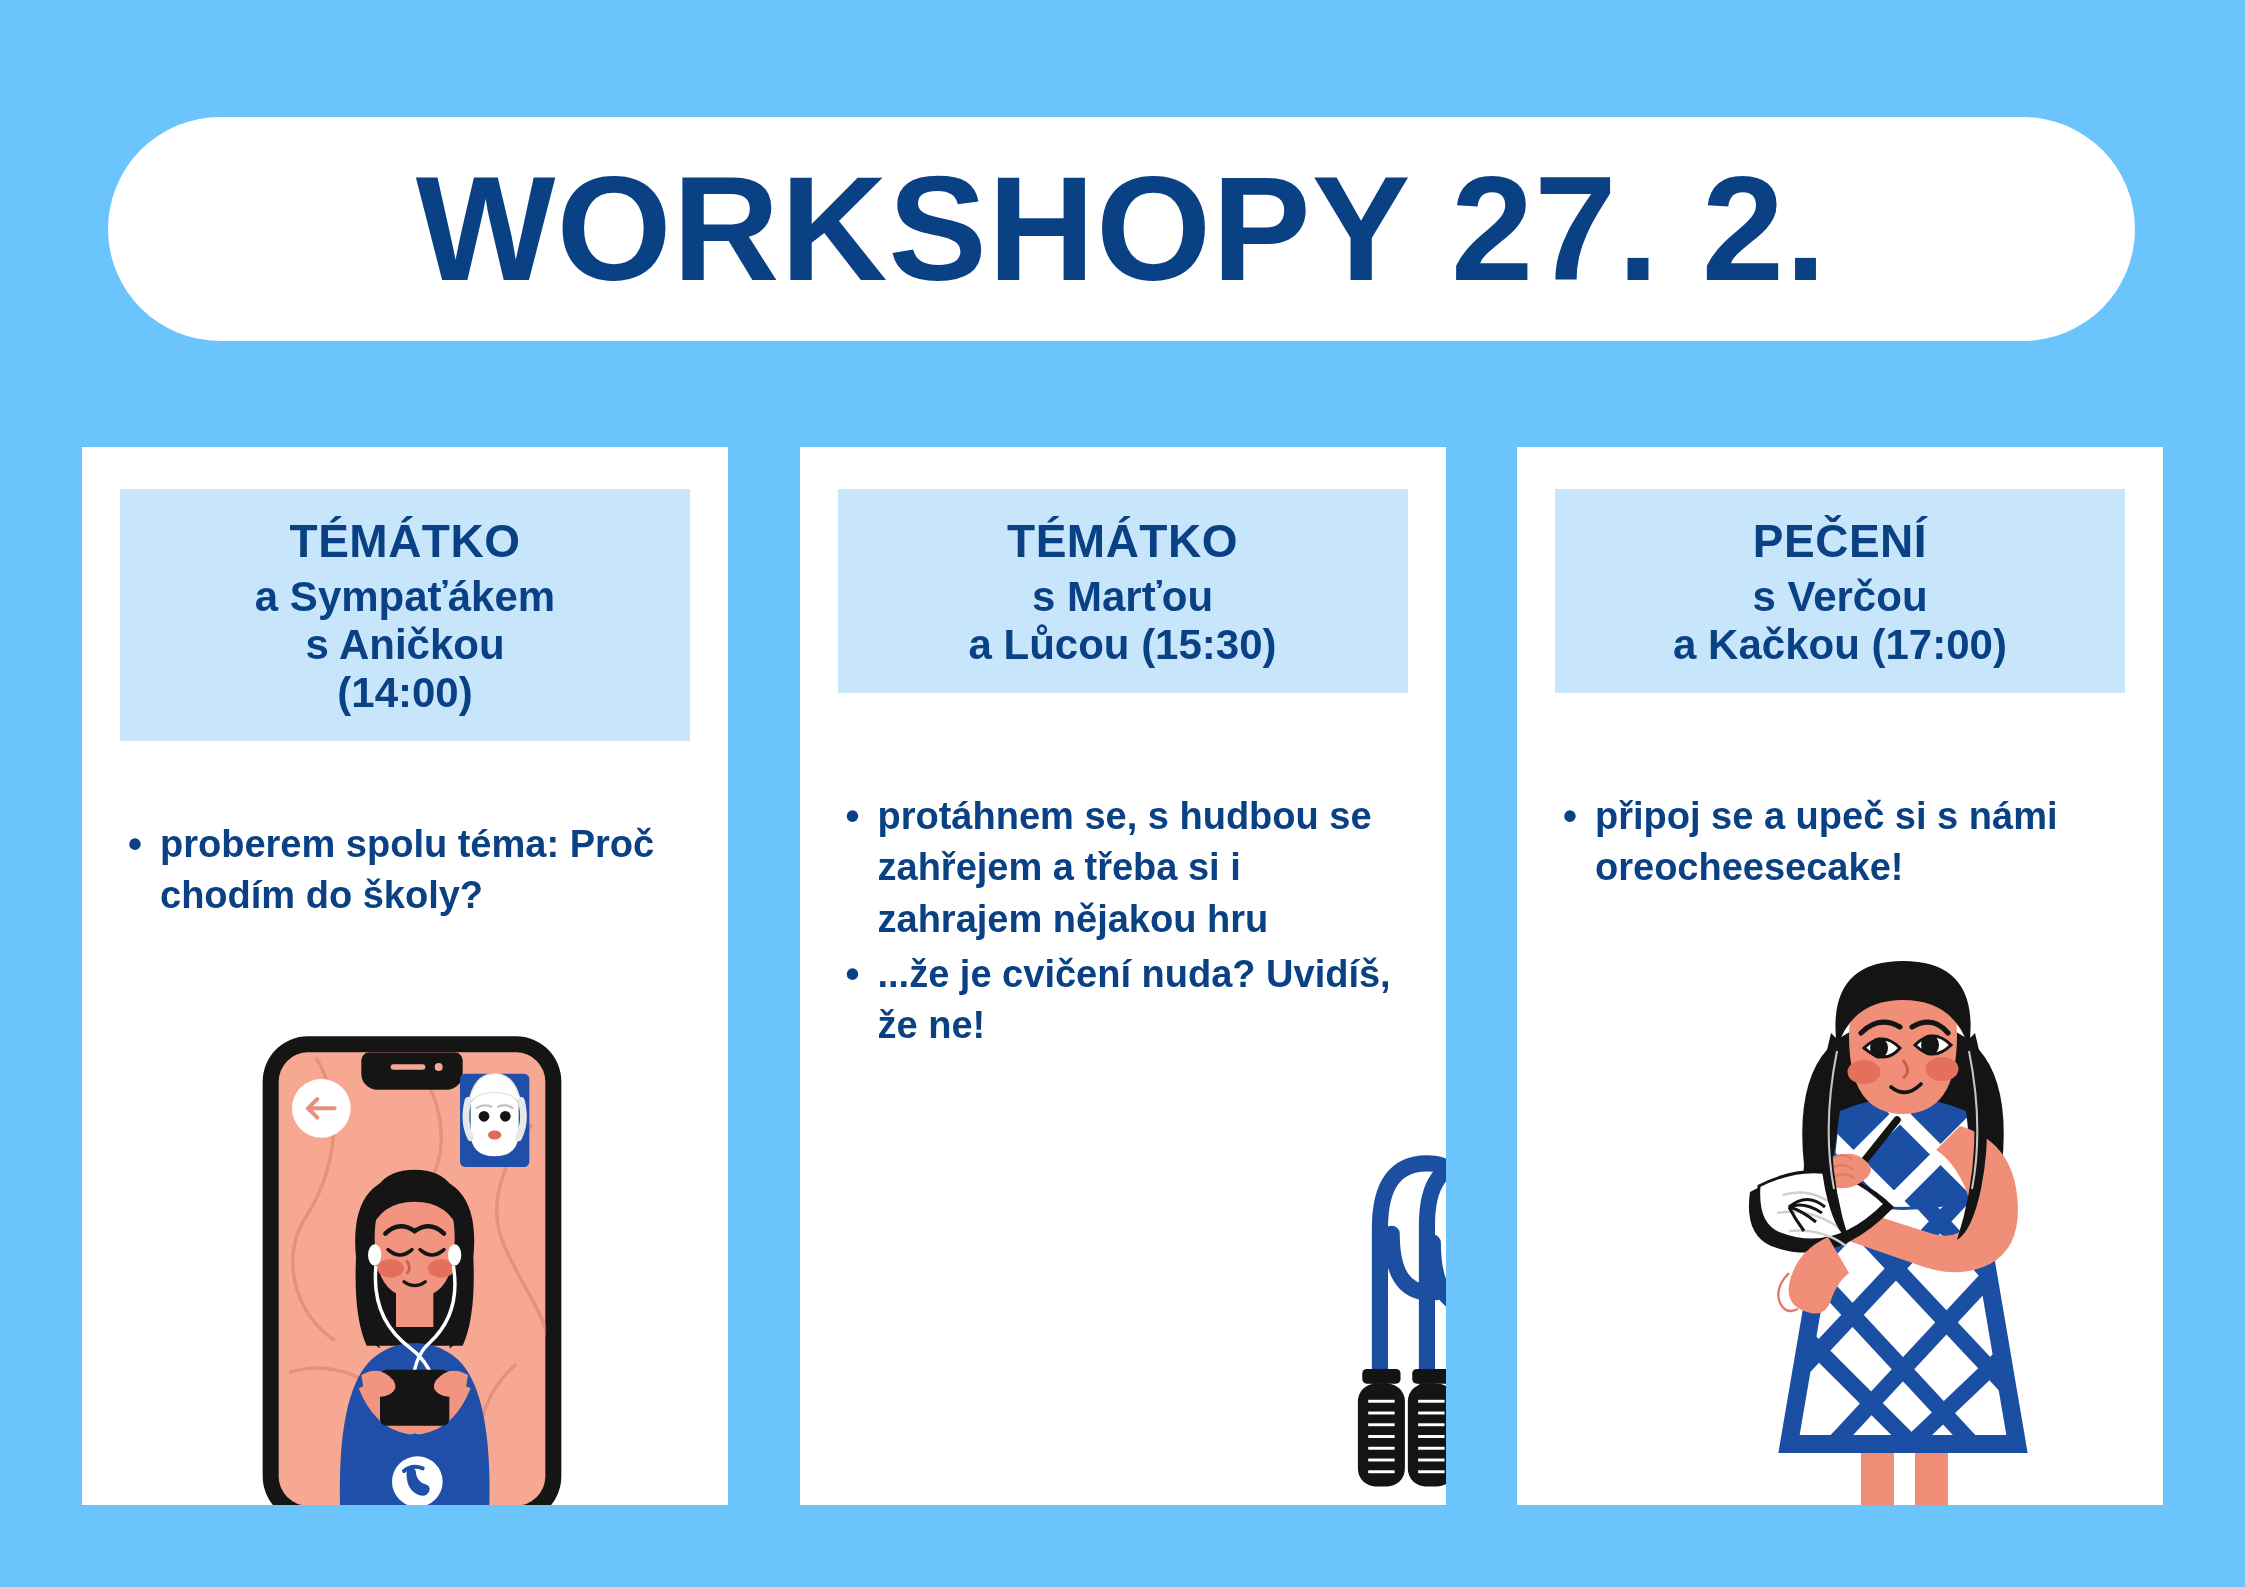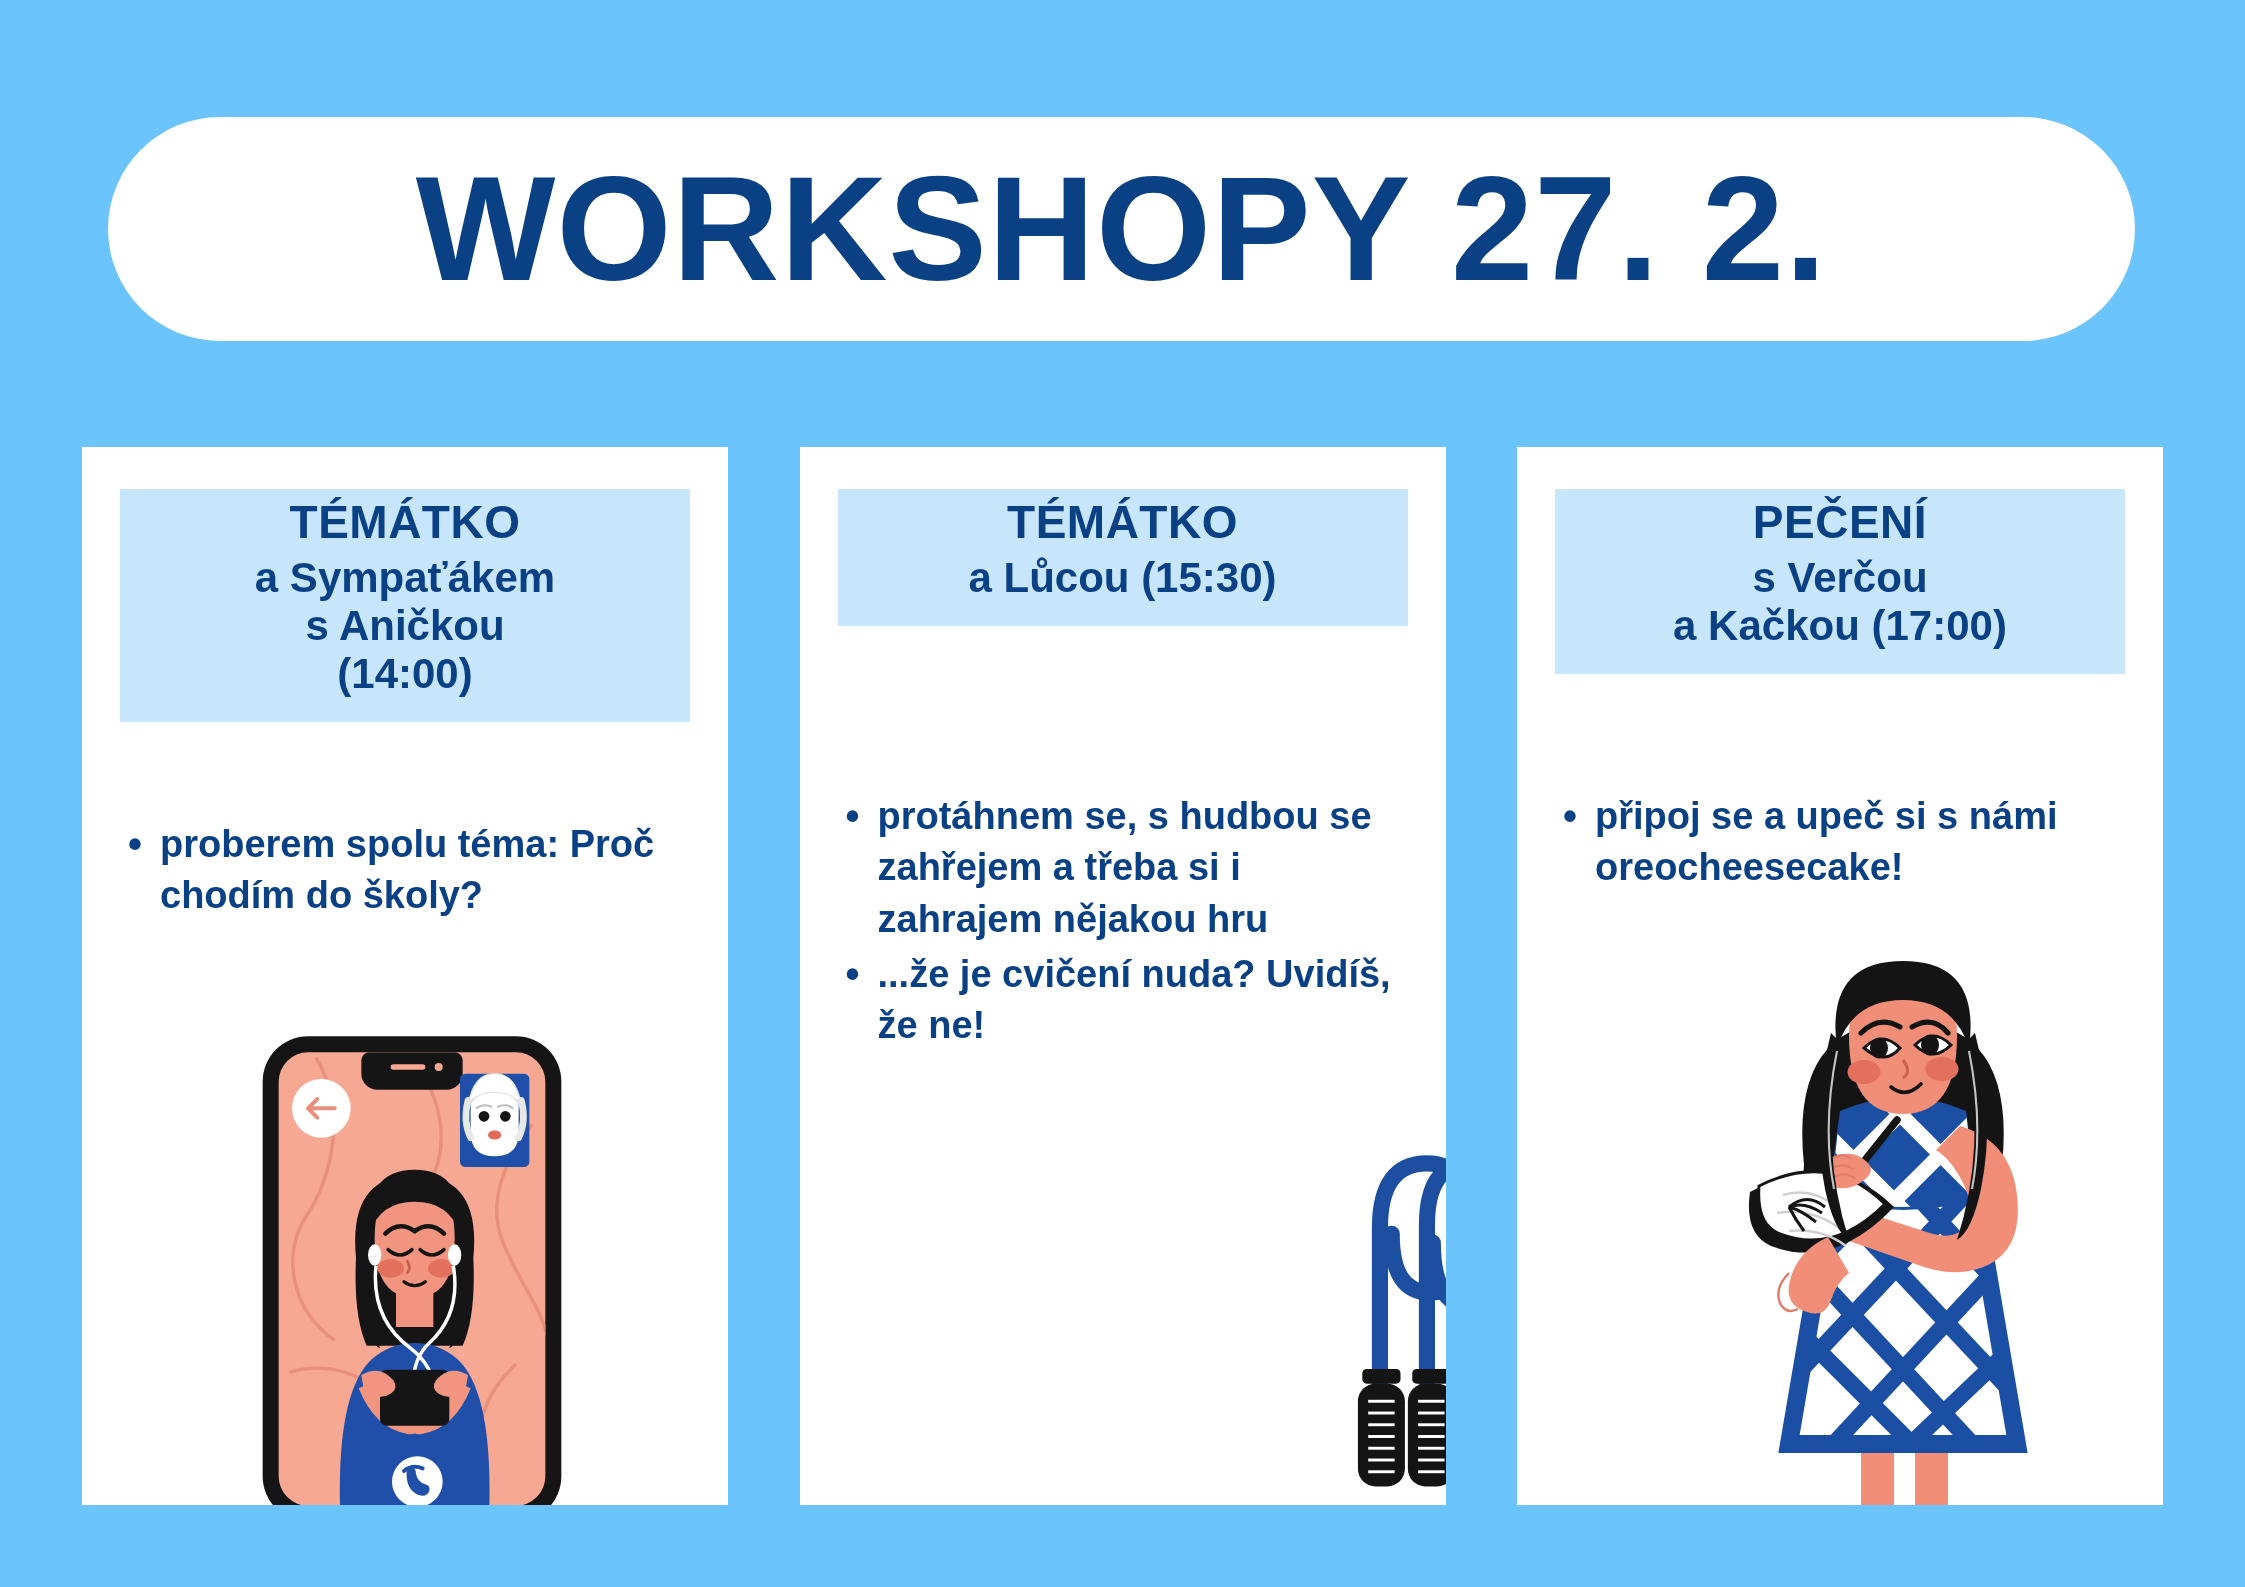--- a/index.html
+++ b/index.html
@@ -44,21 +44,21 @@
     width:646px;
     height:1058px;
     position:relative;
     overflow:hidden;
   }
   .card-header {
     position:absolute;
     left:38px; top:42px;
     width:570px;
     background:#C7E6FC;
-    padding:7px 10px 24px;
+    padding:26px 10px 24px;
     text-align:center;
     color:#0A4185;
     font-weight:bold;
     line-height:1.14;
   }
   .card-header .main {
     display:block;
     font-size:46px;
     letter-spacing:0.5px;
     margin-bottom:6px;
@@ -216,20 +216,21 @@
               </g>
             </g>
           </g>
         </svg>
       </div>
     </div>
 
     <div class="card c2">
       <div class="card-header">
         <span class="main">TÉMÁTKO</span>
+        <span class="sub">s Marťou</span>
         <span class="sub">a Lůcou (15:30)</span>
       </div>
       <div class="card-body">
         <ul>
           <li>protáhnem se, s hudbou se zahřejem a třeba si i zahrajem nějakou hru</li>
           <li>...že je cvičení nuda? Uvidíš, že ne!</li>
         </ul>
       </div>
 
       <div class="illus illus-rope">

